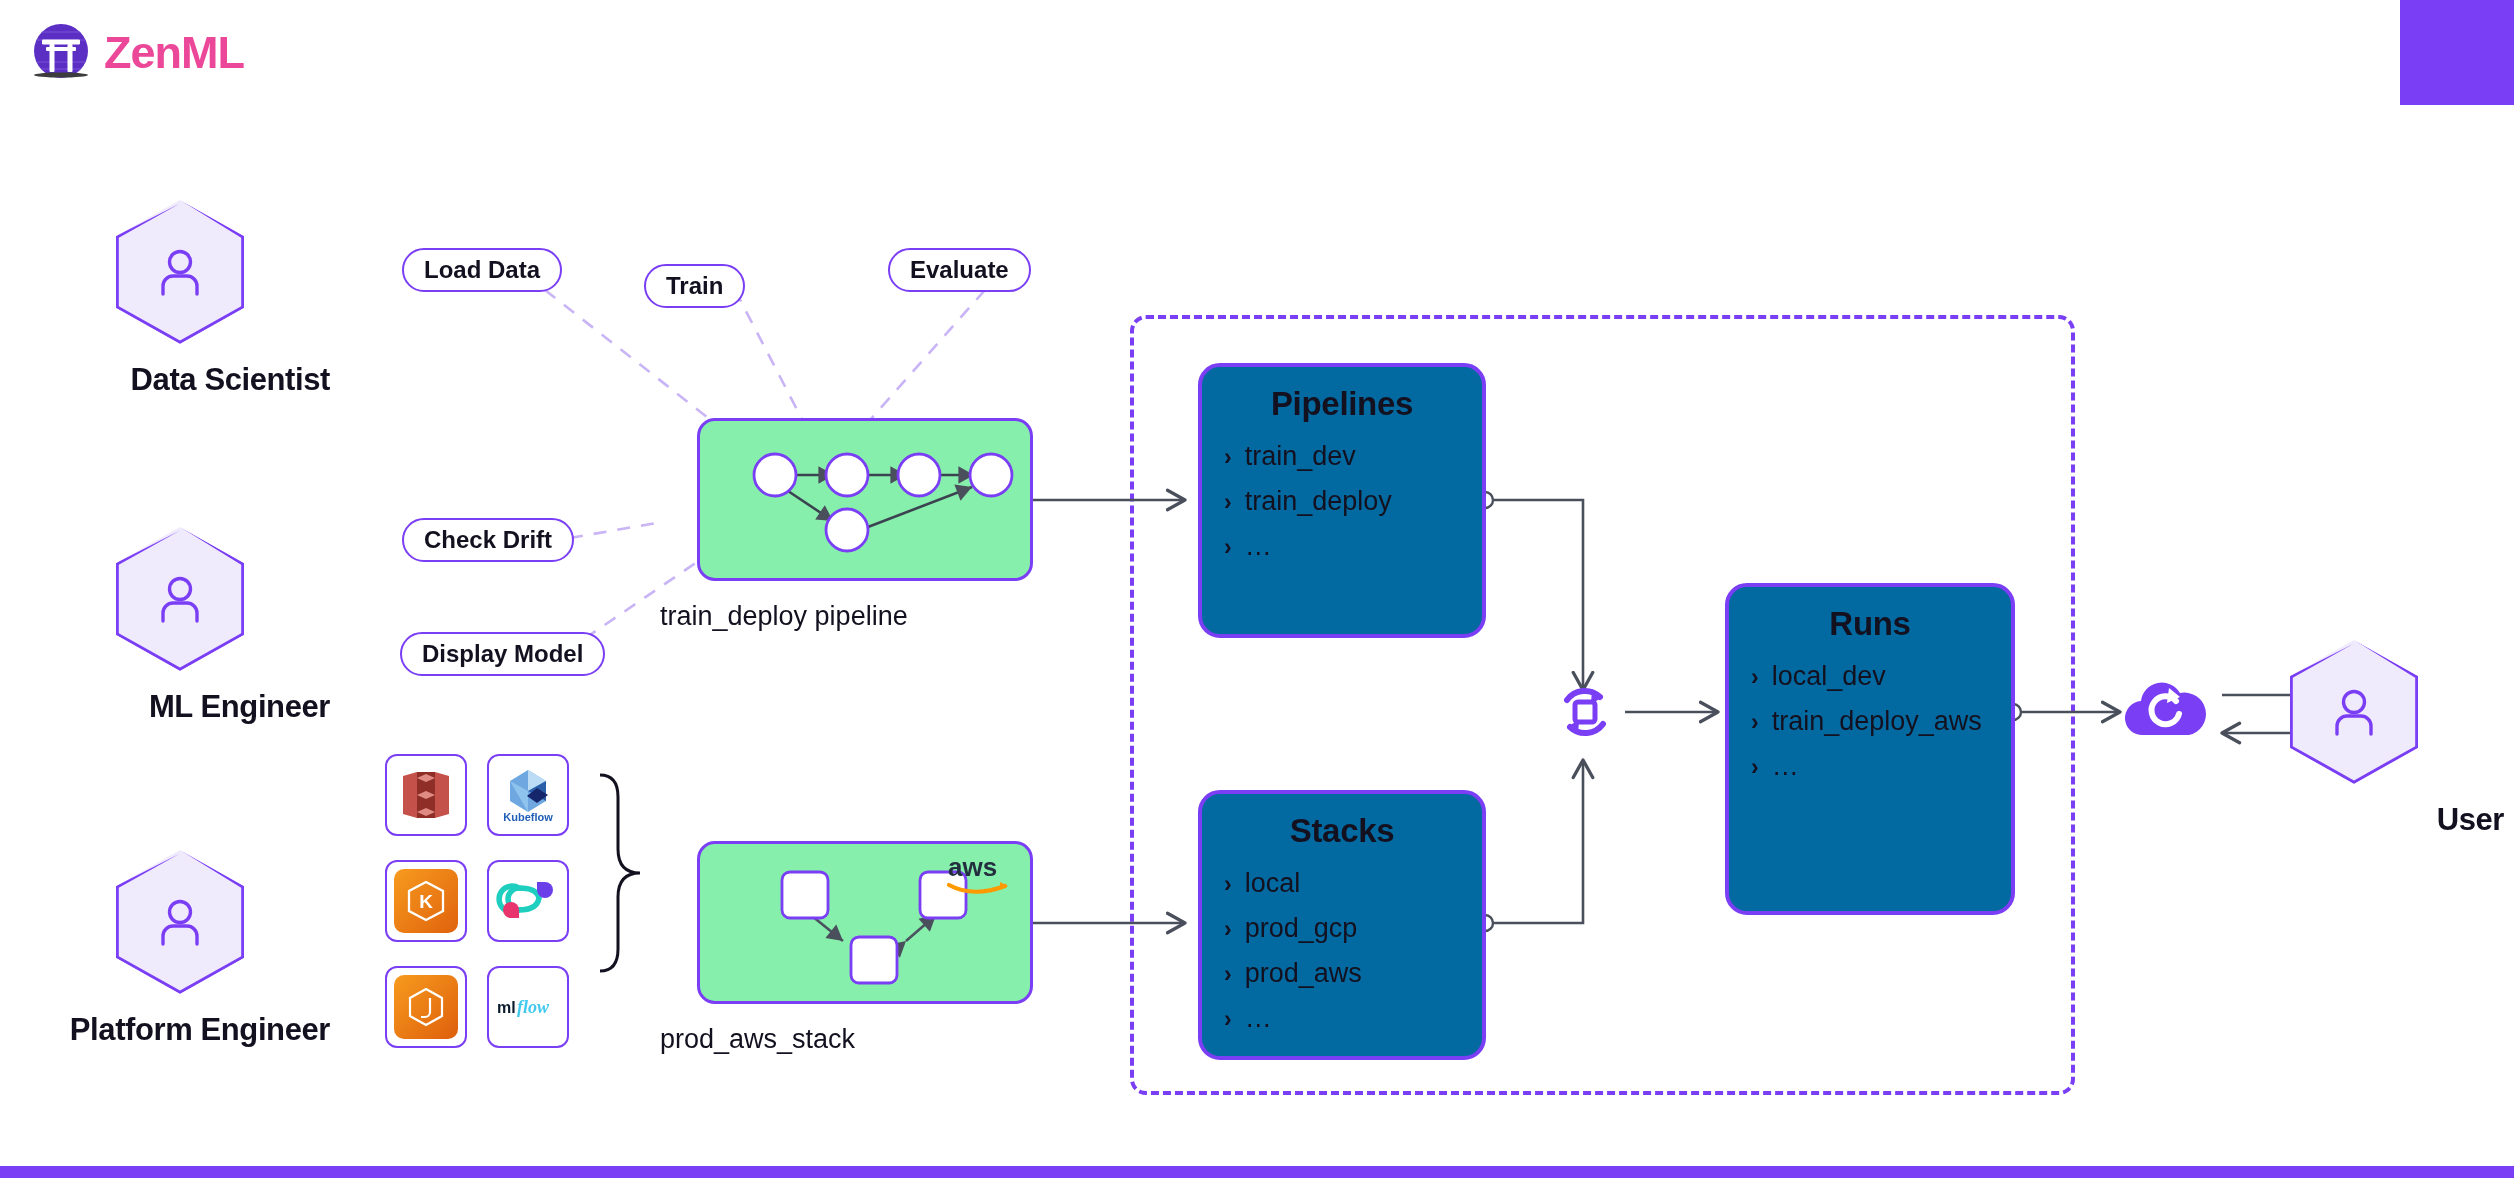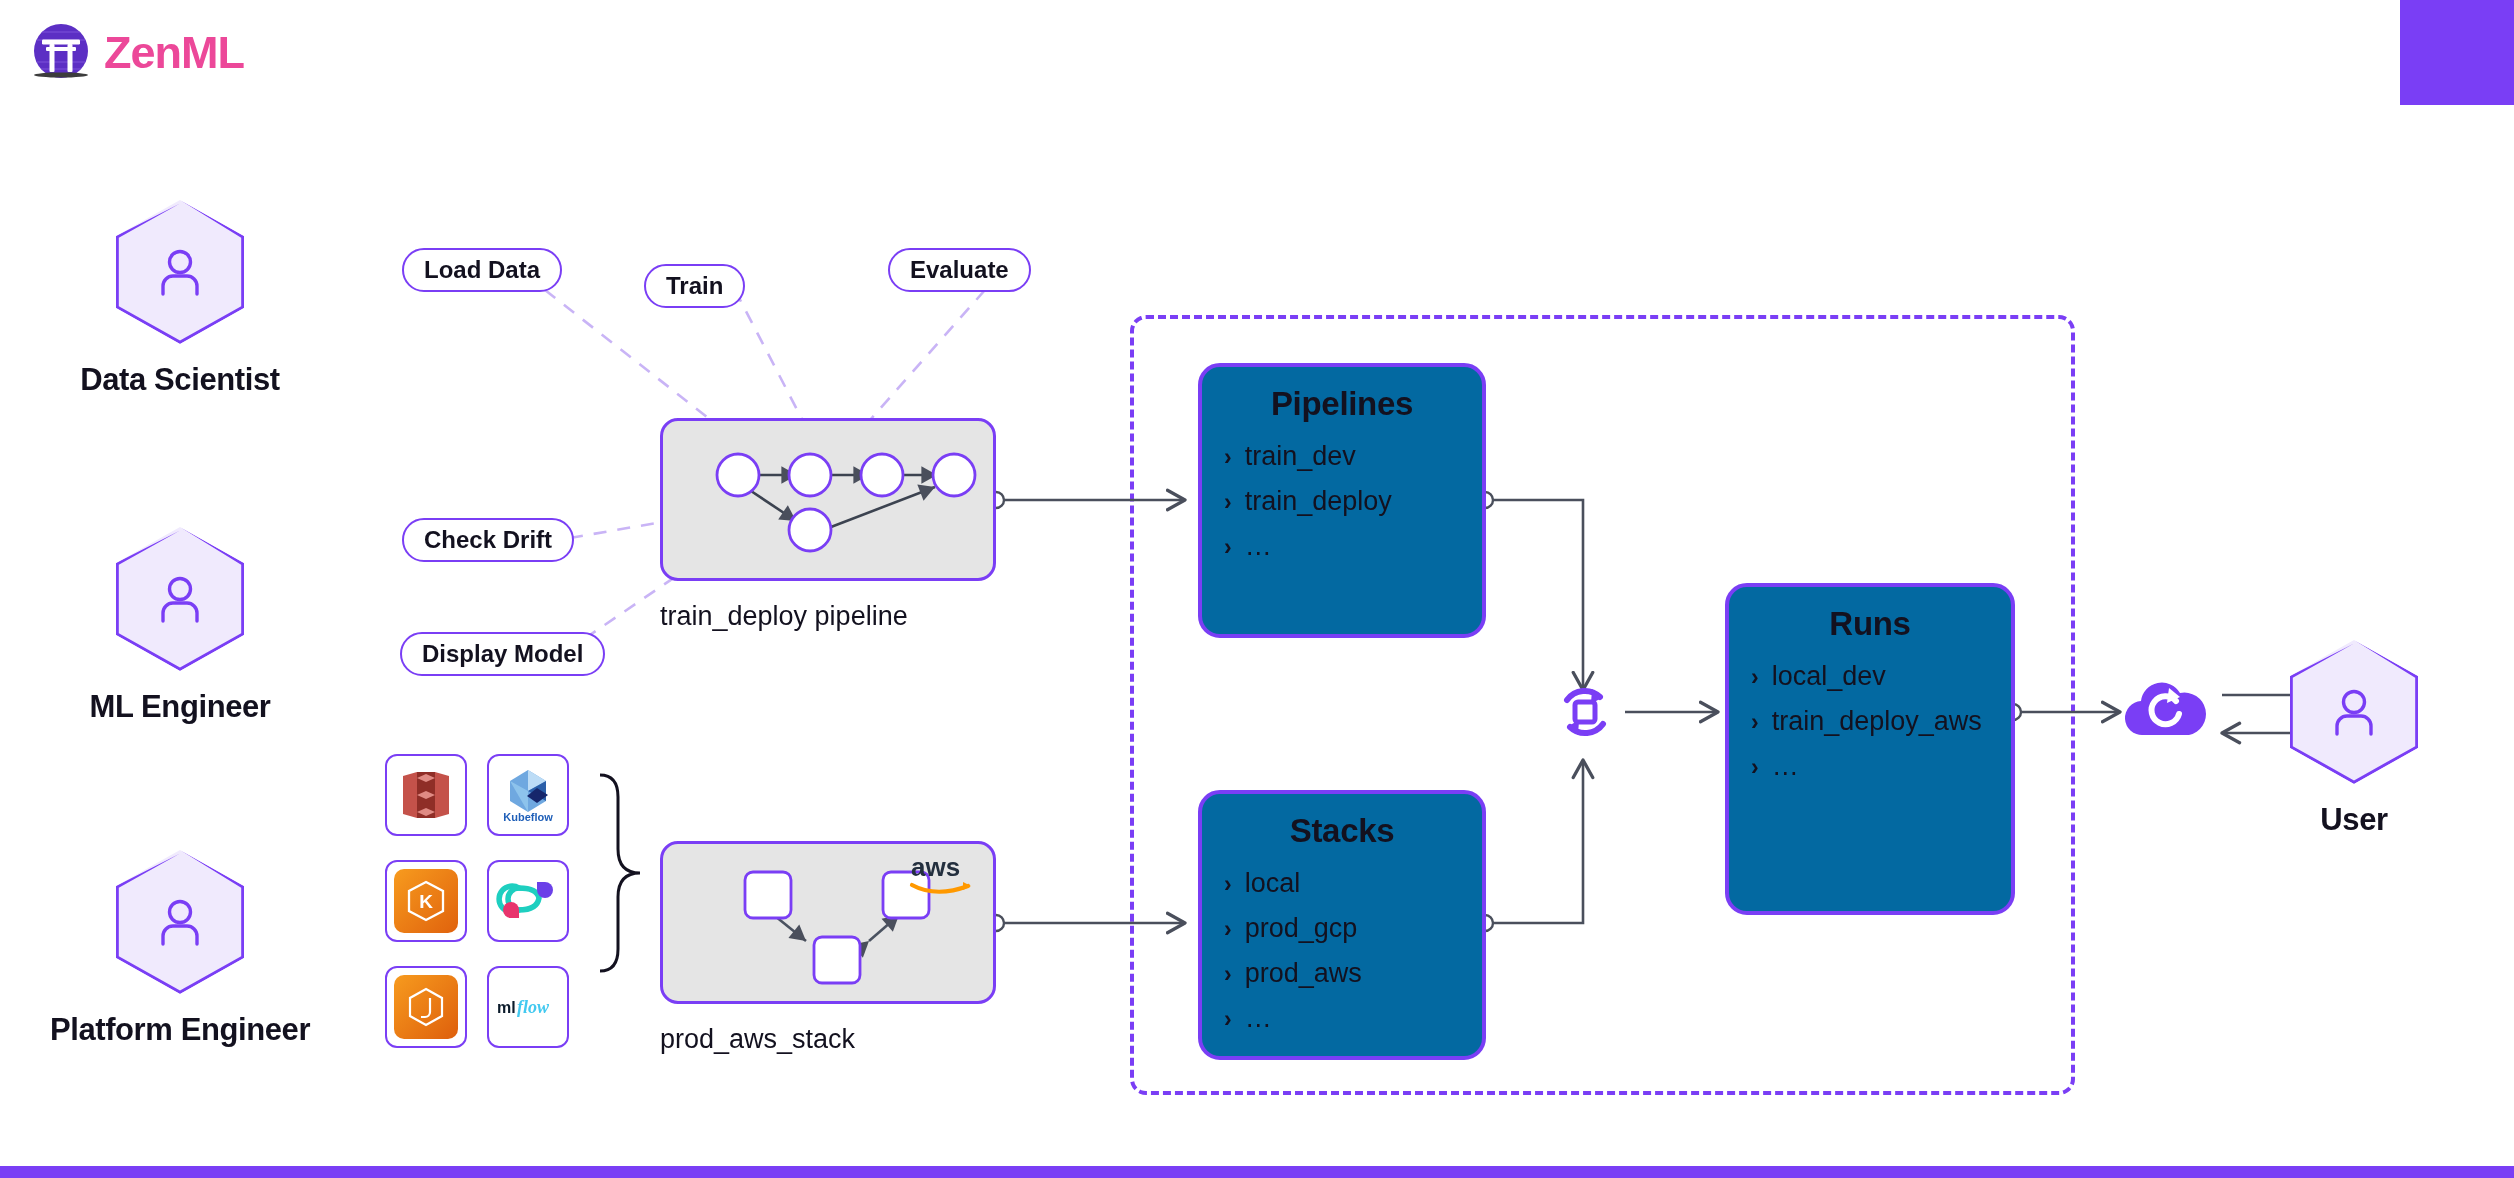--- a/index.html
+++ b/index.html
@@ -30,33 +30,33 @@
     clip-path: polygon(50% 0%, 100% 25%, 100% 75%, 50% 100%, 0% 75%, 0% 25%);
     position: relative;
     display: flex; align-items: center; justify-content: center;
   }
   .hex::before {
     content: ""; position: absolute; inset: 0;
     background: #7a3ef5;
     clip-path: polygon(50% 0%, 100% 25%, 100% 75%, 50% 100%, 0% 75%, 0% 25%,
                        50% 2.5%, 2.2% 26.3%, 2.2% 73.7%, 50% 97.5%, 97.8% 73.7%, 97.8% 26.3%);
   }
-  .persona-label { margin-top: 18px; font-size: 31px; font-weight: 600; letter-spacing: -0.4px; }
+  .persona-label { margin-top: 18px; font-size: 31px; font-weight: 600; letter-spacing: -0.4px; text-align: right; }
 
   
   .pill {
     border: 2.5px solid #7a3ef5; background: #ffffff;
     border-radius: 999px; height: 44px;
     display: flex; align-items: center; justify-content: center;
     padding: 0 20px; font-size: 24px; font-weight: 700; white-space: nowrap;
   }
 
   
   .pbox {
-    background: #e5e5e5; border: 3px solid #7a3ef5; border-radius: 18px;
+    background: #86efac; border: 3px solid #7a3ef5; border-radius: 18px; margin-left: 37px;
   }
   .boxlabel { font-size: 27px; font-weight: 500; margin-top: 20px; white-space: nowrap; }
 
   
   .card {
     background: #0369a1; border: 4px solid #7a3ef5; border-radius: 22px;
     padding: 18px 0 0 0;
   }
   .card-title { text-align: center; font-size: 33px; font-weight: 700; letter-spacing: -0.3px; }
   .card-list { margin-top: 18px; padding-left: 22px; }

